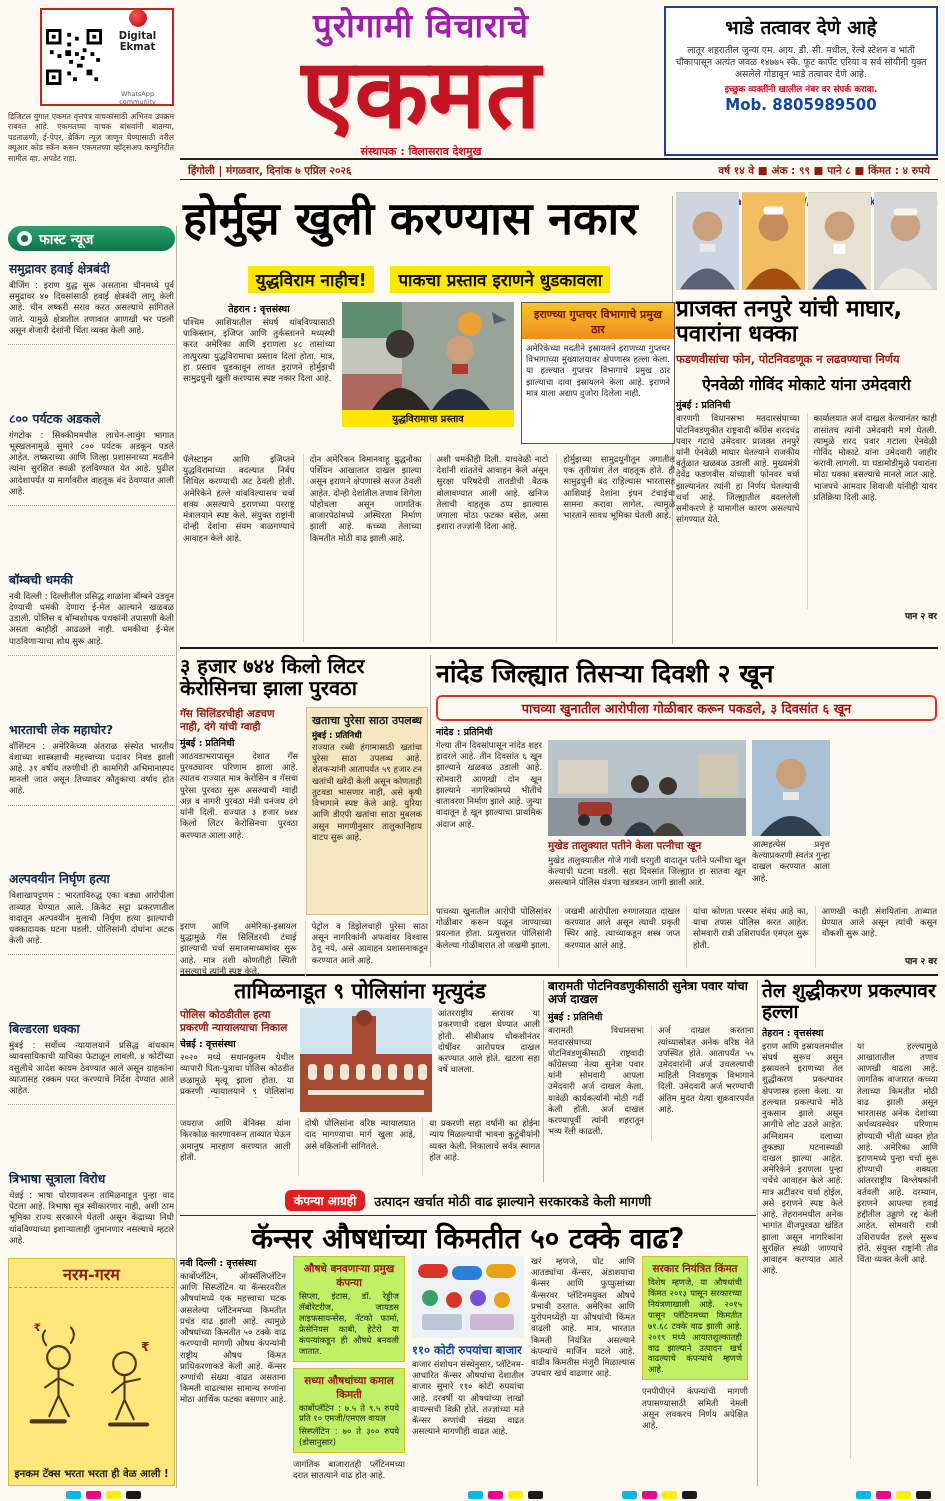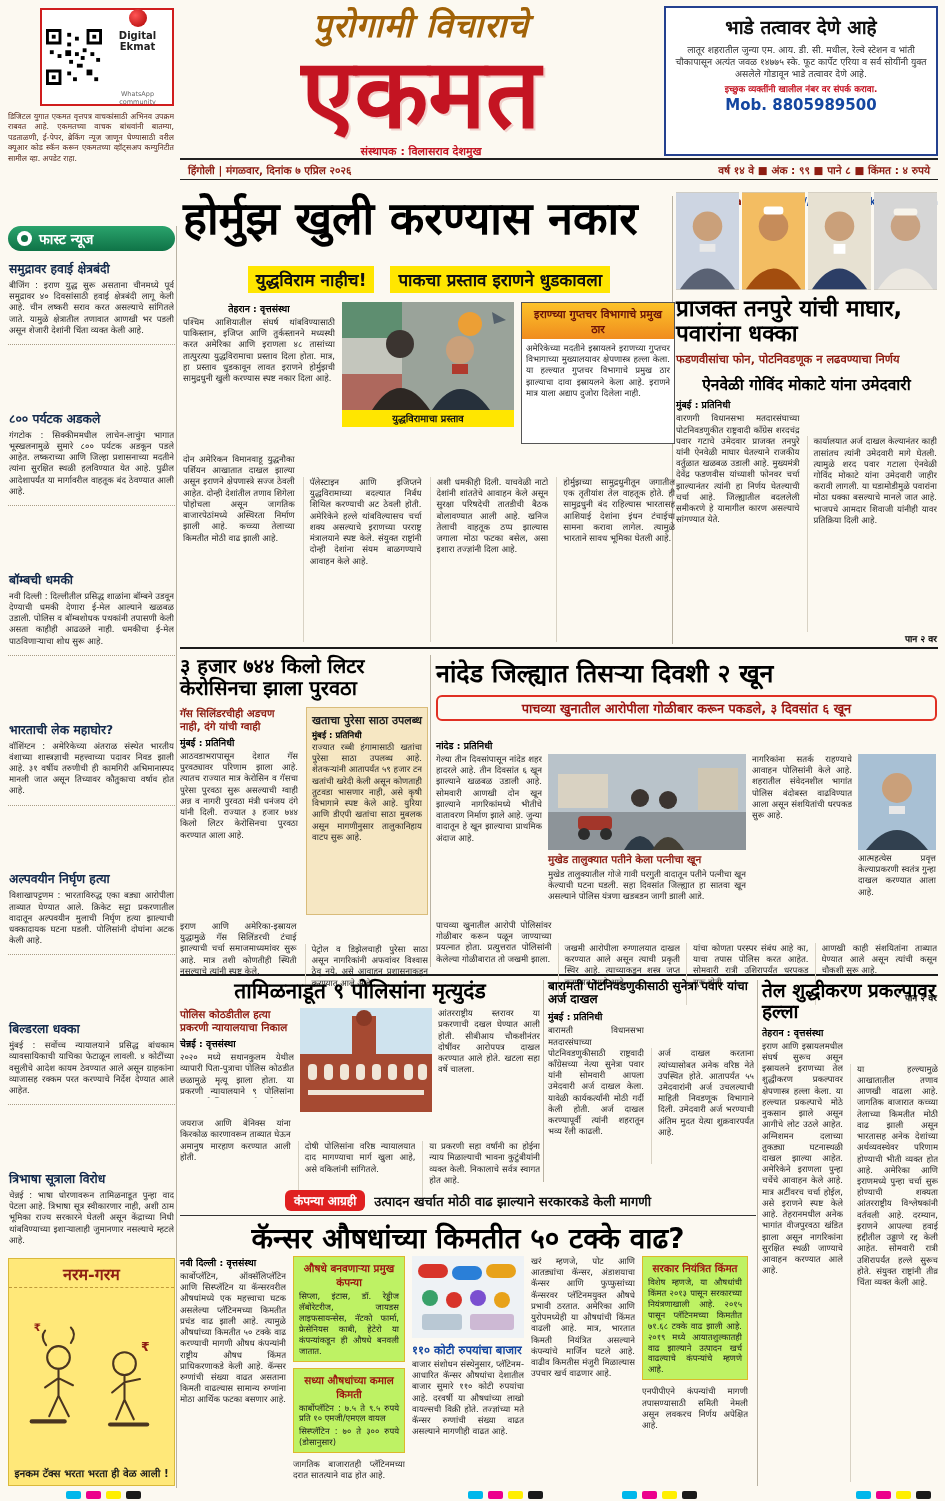--- a/index.html
+++ b/index.html
@@ -3,32 +3,32 @@
 <meta charset="utf-8">
 <style>
 *{margin:0;padding:0;box-sizing:border-box;}
 html,body{background:#8f8f8f;}
 .page{position:relative;width:945px;height:1501px;margin:0 auto;background:#fcf9f1;font-family:"DejaVu Sans","Liberation Sans",sans-serif;color:#111;overflow:hidden;}
 .abs{position:absolute;}
 .jtxt{font-size:8.5px;line-height:1.32;color:#252525;text-align:justify;overflow:hidden;}
 .dl{font-size:9.3px;font-weight:bold;color:#000;margin-bottom:2px;}
 .jump{font-size:9px;font-weight:bold;text-align:right;color:#000;}
 .flexr{display:flex;}
-.colsep>div+div{border-left:1px solid #d8d2c4;padding-left:6px;margin-top:23px;}
+.colsep>div+div{border-left:1px solid #d8d2c4;padding-left:6px;}
 .vrule{position:absolute;width:1px;background:#b9b2a2;}
 .hrule{position:absolute;background:#1c1c1c;}
 
 .qrbox{position:absolute;left:40px;top:8px;width:134px;height:98px;border:2px solid #d01d1d;background:#fff;display:flex;align-items:center;gap:5px;padding:4px;}
 .qrtxt{flex:1;text-align:center;}
 .qrlogo{width:18px;height:18px;border-radius:50%;background:radial-gradient(circle at 35% 35%,#f55,#a00);margin:0 auto 3px;}
 .qrtitle{font-size:10px;font-weight:bold;color:#222;}
 .qrsub{font-size:6.5px;color:#666;margin-top:38px;}
 .dignote{position:absolute;left:8px;top:112px;width:166px;height:112px;font-size:7.7px;line-height:1.35;color:#50241a;text-align:justify;overflow:hidden;}
 .mast{position:absolute;left:182px;top:2px;width:478px;text-align:center;}
-.mast-tag{font-size:33px;font-weight:bold;color:#a16207;letter-spacing:1px;font-style:italic;}
+.mast-tag{font-size:33px;font-weight:bold;color:#a21caf;letter-spacing:1px;}
 .mast-title{font-size:96px;font-weight:900;color:#c41422;line-height:.98;text-shadow:2px 2px 0 rgba(196,20,34,.18);}
 .mast-founder{font-size:11px;color:#c41422;font-weight:bold;margin-top:2px;}
 .adbox{position:absolute;left:664px;top:6px;width:274px;height:150px;border:2px solid #24418f;background:#fff;padding:6px 9px;text-align:center;}
 .ad-title{font-size:19px;font-weight:bold;color:#111;margin-bottom:4px;}
 .ad-body{font-size:9.2px;line-height:1.3;color:#333;}
 .ad-contact{font-size:8.8px;color:#c41422;font-weight:bold;margin-top:3px;}
 .ad-mob{font-size:15px;font-weight:bold;color:#1446a0;margin-top:1px;}
 .datebar{position:absolute;left:180px;top:158px;width:758px;height:22px;border-top:2.5px solid #222;border-bottom:1.5px solid #222;display:flex;justify-content:space-between;align-items:center;padding:0 8px;font-size:10.5px;font-weight:bold;color:#8e1d12;}
 .epaperrow{position:absolute;left:180px;top:196px;width:758px;text-align:right;font-size:10px;}
 .ep-label{color:#8e1d12;font-weight:bold;}
@@ -240,22 +240,22 @@
         </svg>
       </div>
       <div class="caption-y">युद्धविरामाचा प्रस्ताव</div>
     </div>
     <div class="sidebox" style="width:154px;height:142px">
       <div class="sidebox-title">इराण्च्या गुप्तचर विभागाचे प्रमुख ठार</div>
       <div class="sidebox-body jtxt" style="height:104px">अमेरिकेच्या मदतीने इस्रायलने इराणच्या गुप्तचर विभागाच्या मुख्यालयावर क्षेपणास्त्र हल्ला केला. या हल्ल्यात गुप्तचर विभागाचे प्रमुख ठार झाल्याचा दावा इस्रायलने केला आहे. इराणने मात्र याला अद्याप दुजोरा दिलेला नाही.</div>
     </div>
   </div>
   <div class="leadrow2 colsep">
+    <div class="jtxt" style="flex:1">पॅलेस्टाइन आणि इजिप्तने युद्धविरामाच्या बदल्यात निर्बंध शिथिल करण्याची अट ठेवली होती. अमेरिकेने हल्ले थांबविल्यासच चर्चा शक्य असल्याचे इराणच्या परराष्ट्र मंत्रालयाने स्पष्ट केले. संयुक्त राष्ट्रांनी दोन्ही देशांना संयम बाळगण्याचे आवाहन केले आहे.</div>
     <div class="jtxt" style="flex:1">दोन अमेरिकन विमानवाहू युद्धनौका पर्शियन आखातात दाखल झाल्या असून इराणने क्षेपणास्त्रे सज्ज ठेवली आहेत. दोन्ही देशांतील तणाव शिगेला पोहोचला असून जागतिक बाजारपेठांमध्ये अस्थिरता निर्माण झाली आहे. कच्च्या तेलाच्या किमतीत मोठी वाढ झाली आहे.</div>
-    <div class="jtxt" style="flex:1">पॅलेस्टाइन आणि इजिप्तने युद्धविरामाच्या बदल्यात निर्बंध शिथिल करण्याची अट ठेवली होती. अमेरिकेने हल्ले थांबविल्यासच चर्चा शक्य असल्याचे इराणच्या परराष्ट्र मंत्रालयाने स्पष्ट केले. संयुक्त राष्ट्रांनी दोन्ही देशांना संयम बाळगण्याचे आवाहन केले आहे.</div>
     <div class="jtxt" style="flex:1">अशी धमकीही दिली. याचवेळी नाटो देशांनी शांततेचे आवाहन केले असून सुरक्षा परिषदेची तातडीची बैठक बोलावण्यात आली आहे. खनिज तेलाची वाहतूक ठप्प झाल्यास जगाला मोठा फटका बसेल, असा इशारा तज्ज्ञांनी दिला आहे.</div>
     <div class="jtxt" style="flex:1">होर्मुझच्या सामुद्रधुनीतून जगातील एक तृतीयांश तेल वाहतूक होते. ही सामुद्रधुनी बंद राहिल्यास भारतासह आशियाई देशांना इंधन टंचाईचा सामना करावा लागेल. त्यामुळे भारताने सावध भूमिका घेतली आहे.</div>
   </div>
 
   <div class="pols">
     <div class="ph">
         <svg class="person" viewBox="0 0 64 98">
           <rect width="64" height="98" fill="#cdd5e2"></rect>
           <circle cx="32" cy="34" r="15" fill="#caa07a"></circle>
           <path d="M4 98q28-42 56 0z" fill="#5a6274"></path>
@@ -318,21 +318,21 @@
     </div>
     <div class="flexr colsep" style="gap:8px;margin-top:6px">
       <div class="jtxt" style="flex:1;height:56px">इराण आणि अमेरिका-इस्रायल युद्धामुळे गॅस सिलिंडरची टंचाई झाल्याची चर्चा समाजमाध्यमांवर सुरू आहे. मात्र तशी कोणतीही स्थिती नसल्याचे त्यांनी स्पष्ट केले.</div>
       <div class="jtxt" style="flex:1;height:56px">पेट्रोल व डिझेलचाही पुरेसा साठा असून नागरिकांनी अफवांवर विश्वास ठेवू नये, असे आवाहन प्रशासनाकडून करण्यात आले आहे.</div>
     </div>
   </div>
 
   <div class="abs" style="left:436px;top:655px;width:501px">
     <div class="h2b">नांदेड जिल्ह्यात तिसऱ्या दिवशी २ खून</div>
     <div class="redbar">पाचव्या खुनातील आरोपीला गोळीबार करून पकडले, ३ दिवसांत ६ खून</div>
-    <div class="dl" style="margin-top:18px">नांदेड : प्रतिनिधी</div>
+    <div class="dl" style="margin-top:4px">नांदेड : प्रतिनिधी</div>
     <div class="flexr" style="gap:6px;height:160px">
       <div class="jtxt" style="width:106px">गेल्या तीन दिवसांपासून नांदेड शहर हादरले आहे. तीन दिवसांत ६ खून झाल्याने खळबळ उडाली आहे. सोमवारी आणखी दोन खून झाल्याने नागरिकांमध्ये भीतीचे वातावरण निर्माण झाले आहे. जुन्या वादातून हे खून झाल्याचा प्राथमिक अंदाज आहे.</div>
       <div style="width:198px">
         <div class="ph" style="width:198px;height:96px">
           <svg class="person" viewBox="0 0 198 96">
             <rect width="198" height="96" fill="#b9c3ca"></rect>
             <rect y="58" width="198" height="38" fill="#8d9499"></rect>
             <rect x="10" y="20" width="50" height="34" fill="#d9d2c2"></rect>
             <rect x="150" y="14" width="40" height="42" fill="#cfc6b2"></rect>
             <circle cx="92" cy="44" r="9" fill="#3b3430"></circle>
@@ -340,37 +340,36 @@
             <circle cx="120" cy="46" r="9" fill="#3b3430"></circle>
               <path d="M104 96q16-26 32 0z" fill="#454035"></path>
             <rect x="30" y="62" width="34" height="14" rx="4" fill="#a3362a"></rect>
             <circle cx="36" cy="80" r="6" fill="#2c2c2c"></circle>
               <circle cx="58" cy="80" r="6" fill="#2c2c2c"></circle>
           </svg>
         </div>
         <div class="subhead-m" style="margin-top:3px">मुखेड तालुक्यात पतीने केला पत्नीचा खून</div>
         <div class="jtxt" style="height:30px">मुखेड तालुक्यातील गोजे गावी घरगुती वादातून पतीने पत्नीचा खून केल्याची घटना घडली. सहा दिवसांत जिल्ह्यात हा सातवा खून असल्याने पोलिस यंत्रणा खडबडून जागी झाली आहे.</div>
       </div>
-      <div class="jtxt" style="width:100px">नागरिकांना सतर्क राहण्याचे आवाहन पोलिसांनी केले आहे. शहरातील संवेदनशील भागांत पोलिस बंदोबस्त वाढविण्यात आला असून संशयितांची धरपकड सुरू आहे.</div>
       <div style="width:78px">
         <div class="ph" style="width:78px;height:96px">
           <svg class="person" viewBox="0 0 78 96">
               <rect width="78" height="96" fill="#a8c0d4"></rect>
               <circle cx="39" cy="34" r="15" fill="#caa07a"></circle>
               <path d="M8 96q31-40 62 0z" fill="#31404f"></path>
               <rect x="31" y="52" width="16" height="8" fill="#e8e8e8"></rect>
             </svg>
         </div>
         <div class="jtxt" style="height:54px;margin-top:3px">आत्महत्येस प्रवृत्त केल्याप्रकरणी स्वतंत्र गुन्हा दाखल करण्यात आला आहे.</div>
       </div>
     </div>
     <div class="flexr colsep" style="gap:6px;margin-top:6px">
       <div class="jtxt" style="flex:1;height:62px">पाचव्या खुनातील आरोपी पोलिसांवर गोळीबार करून पळून जाण्याच्या प्रयत्नात होता. प्रत्युत्तरात पोलिसांनी केलेल्या गोळीबारात तो जखमी झाला.</div>
       <div class="jtxt" style="flex:1;height:62px">जखमी आरोपीला रुग्णालयात दाखल करण्यात आले असून त्याची प्रकृती स्थिर आहे. त्याच्याकडून शस्त्र जप्त करण्यात आले आहे.</div>
-      <div class="jtxt" style="flex:1;height:62px">यांचा कोणता परस्पर संबंध आहे का, याचा तपास पोलिस करत आहेत. सोमवारी रात्री उशिरापर्यंत धरपकड सुरू होती.</div>
+      <div class="jtxt" style="flex:1;height:62px">यांचा कोणता परस्पर संबंध आहे का, याचा तपास पोलिस करत आहेत. सोमवारी रात्री उशिरापर्यंत एमएल सुरू होती.</div>
       <div style="flex:1">
         <div class="jtxt" style="height:48px">आणखी काही संशयितांना ताब्यात घेण्यात आले असून त्यांची कसून चौकशी सुरू आहे.</div>
         <div class="jump">पान २ वर</div>
       </div>
     </div>
   </div>
 
   <div class="abs" style="left:180px;top:980px;width:360px">
     <div class="h2a" style="text-align:center;font-size:21px">तामिळनाडूत ९ पोलिसांना मृत्युदंड</div>
     <div class="flexr" style="gap:6px;margin-top:5px;height:104px">

